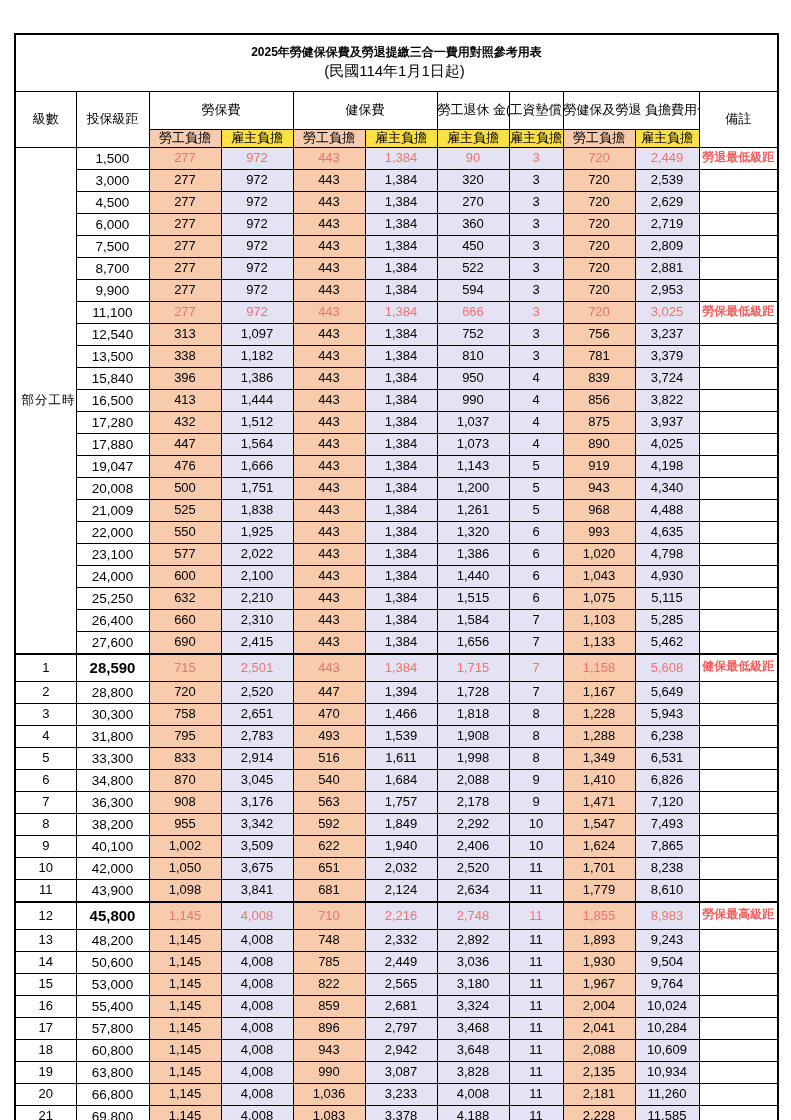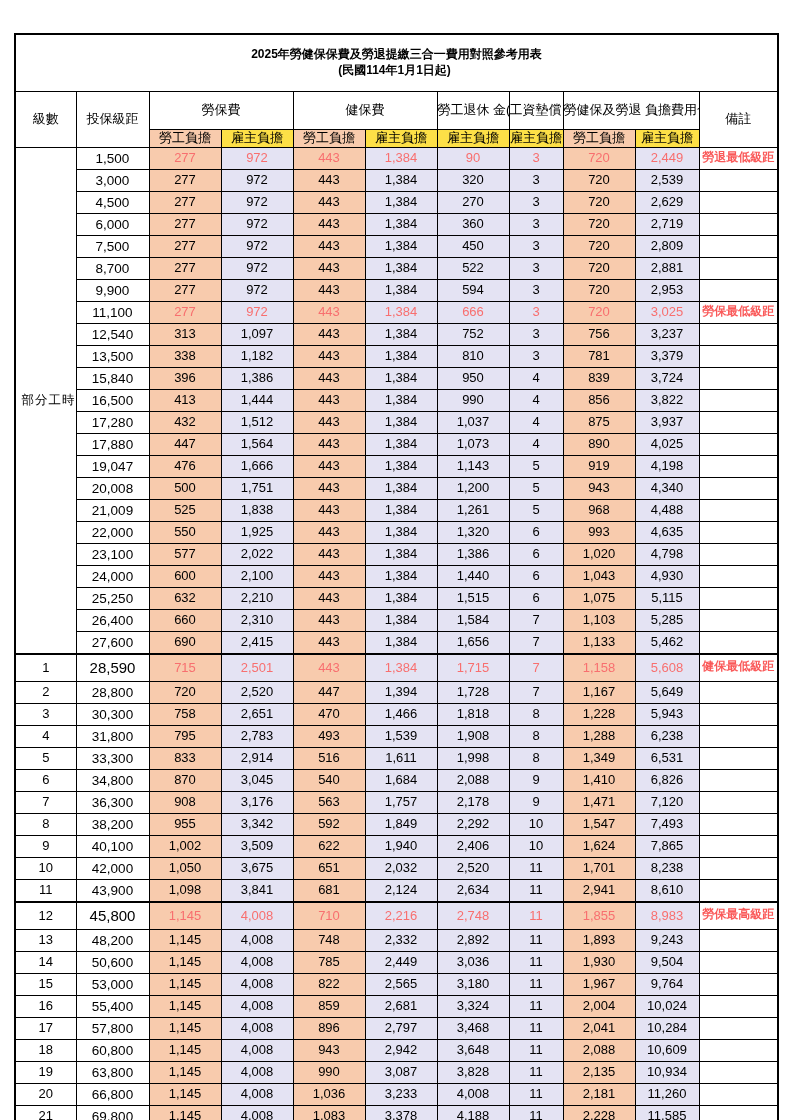--- a/index.html
+++ b/index.html
@@ -12,30 +12,30 @@
     position:absolute;left:14px;top:33px;width:763px;
     border-collapse:collapse;table-layout:fixed;
     border:2.5px solid #000;
   }
   .fee-table td{
     border:1px solid #000;text-align:center;vertical-align:middle;
     padding:0;font-size:13px;line-height:1.15;overflow:hidden;white-space:nowrap;
   }
   .title-cell{height:56px;}
   .title-line{font-size:12px;font-weight:bold;padding-top:3px;}
-  .subtitle-line{font-size:12px;font-weight:bold;padding:2px 4px 3px 0;}
+  .subtitle-line{font-size:15px;font-weight:normal;padding:2px 4px 3px 0;}
   .grp{height:37px;font-size:13px;white-space:pre-line;line-height:1.3;}
   .burden{height:17px;font-size:12px;}
   .bg-o{background:#F8CBAD;}
   .bg-l{background:#E4E3F3;}
   .hdr-l{background:#fde047;}
   tr.r-normal td{height:21px;}
   tr.r-section td{height:26px;border-top:2.5px solid #000;}
   td.salary-c{font-size:13.5px;}
-  tr.r-section td.salary-c{font-size:15px;font-weight:normal;}
+  tr.r-section td.salary-c{font-size:15px;font-weight:bold;}
   td.level-c{font-size:13px;}
   td.part-c{font-size:12.5px;letter-spacing:1px;text-align:right;}
   td.note-c{font-size:12px;font-weight:bold;color:#FA5A5A;font-family:Liberation Mono, monospace;}
   tr.red-row td.val-c{color:#F86F6F;}
   tr.red-row td.salary-c{color:#000;}
 </style>
 </head>
 <body>
 
 <div class="page">
@@ -494,21 +494,21 @@
         </tr>
         <tr class="r-normal">
           <td class="level-c">11</td>
           <td class="salary-c">43,900</td>
           <td class="val-c bg-o">1,098</td>
           <td class="val-c bg-l">3,841</td>
           <td class="val-c bg-o">681</td>
           <td class="val-c bg-l">2,124</td>
           <td class="val-c bg-l">2,634</td>
           <td class="val-c bg-l">11</td>
-          <td class="val-c bg-o">2,941</td>
+          <td class="val-c bg-o">1,779</td>
           <td class="val-c bg-l">8,610</td>
           <td class="note-c"></td>
         </tr>
         <tr class="r-section red-row">
           <td class="level-c">12</td>
           <td class="salary-c">45,800</td>
           <td class="val-c bg-o">1,145</td>
           <td class="val-c bg-l">4,008</td>
           <td class="val-c bg-o">710</td>
           <td class="val-c bg-l">2,216</td>

